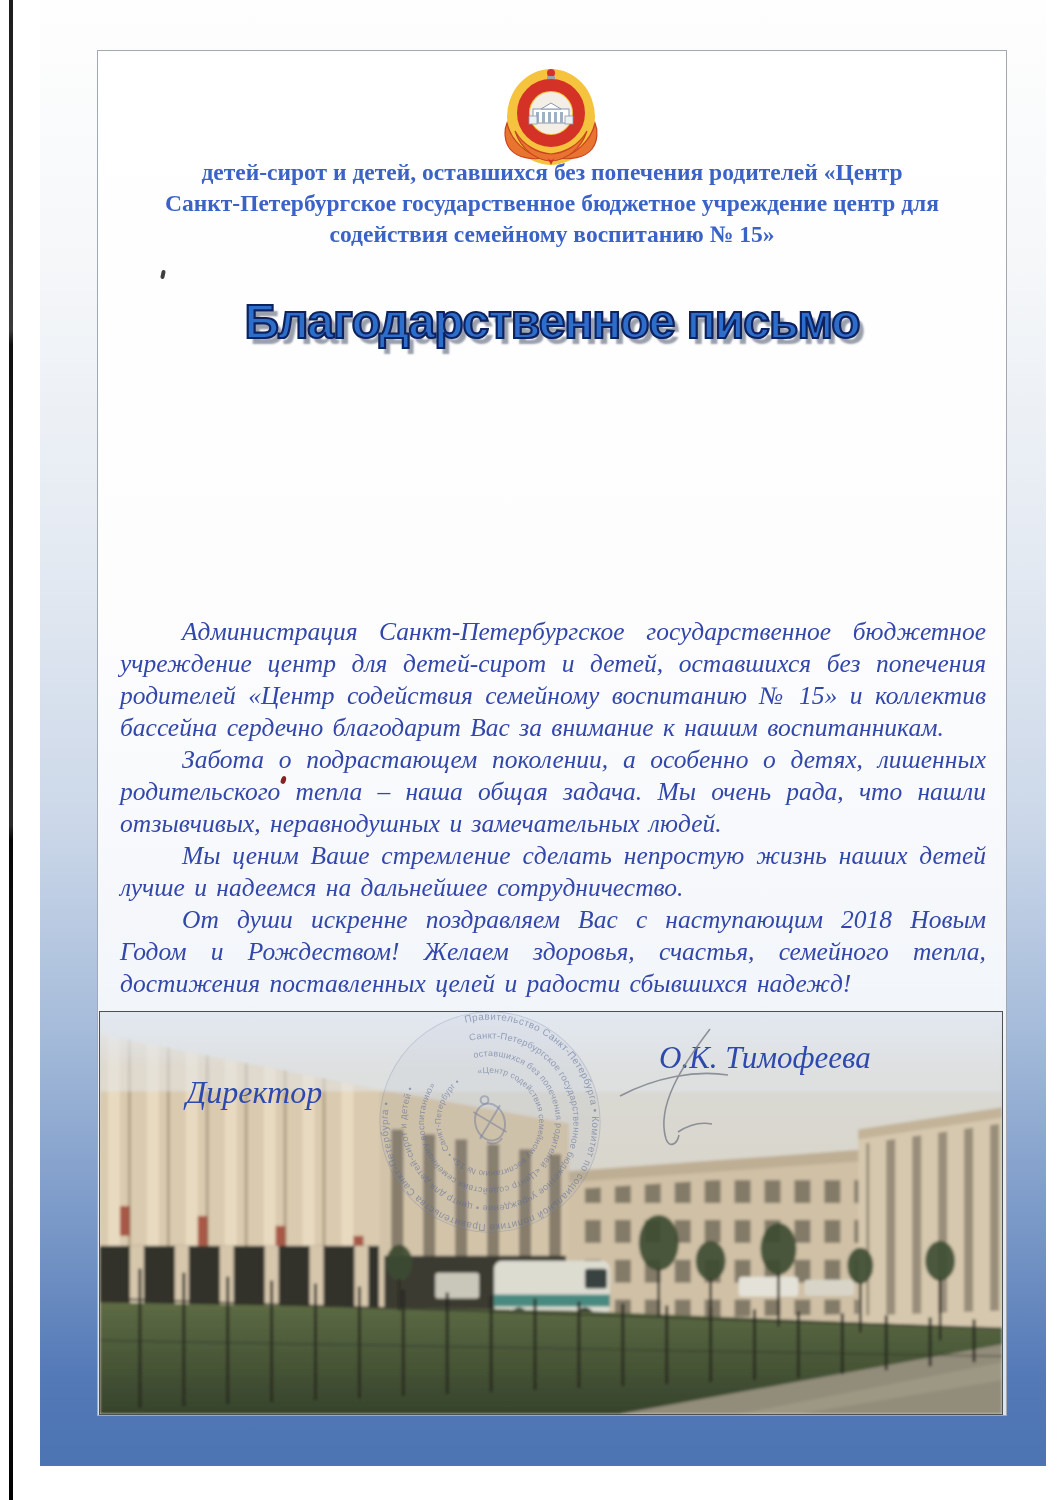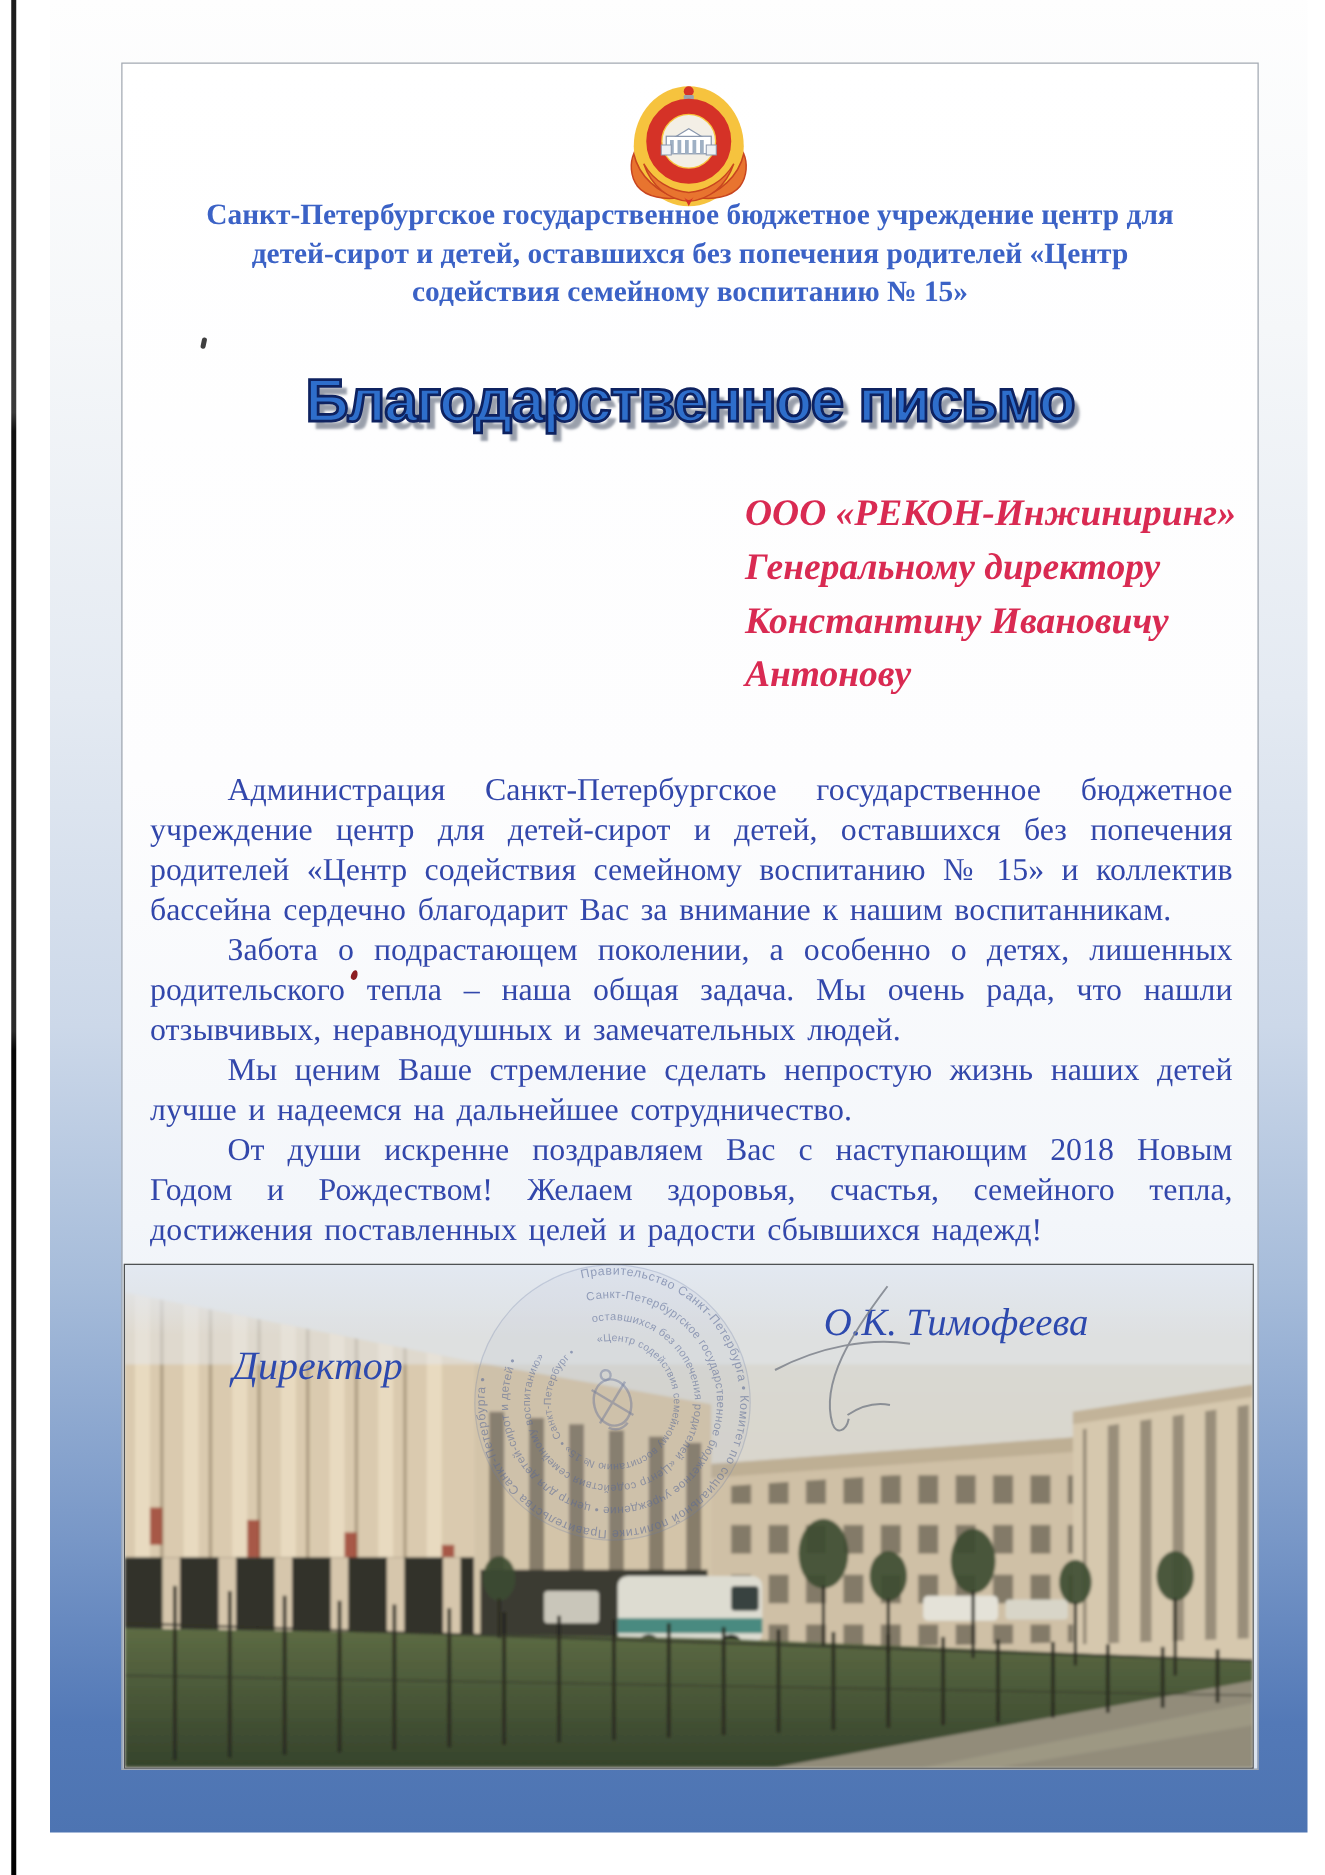--- a/index.html
+++ b/index.html
@@ -17,21 +17,21 @@
       font-family:"Liberation Serif",serif;font-weight:bold;font-size:23.5px;line-height:31px;
       color:#3b62c6;}
   .doc-title{position:absolute;left:0;top:243px;width:100%;text-align:center;
       font-family:"Liberation Sans",sans-serif;font-weight:bold;font-size:48px;letter-spacing:-1px;
       color:#2e6ecb;-webkit-text-stroke:2.2px #0e2260;
       text-shadow:5px 6px 2px rgba(128,135,150,0.8);white-space:nowrap;}
   .recipient{position:absolute;left:498px;top:338px;width:400px;
       font-family:"Liberation Serif",serif;font-style:italic;font-weight:bold;
       font-size:30px;line-height:43px;color:#d92a52;}
   .body-text{position:absolute;left:22px;top:565px;width:866px;
-      font-family:"Liberation Serif",serif;
+      font-family:"Liberation Serif",serif;font-style:italic;
       font-size:25.5px;line-height:32px;color:#3247ab;text-align:justify;}
   .body-text p{margin:0;text-indent:62px;word-spacing:3px;}
   .photo{position:absolute;left:1px;top:960px;width:904px;height:404px;
       border:1px solid #4e5154;box-sizing:border-box;background:#d6d4cc;}
   .photo svg.scene{position:absolute;left:0;top:0;width:100%;height:100%;}
   .photo-fade{position:absolute;left:0;top:0;width:100%;height:56px;
       background:linear-gradient(180deg,rgba(227,233,242,0.95),rgba(227,233,242,0));}
   .sig-role{position:absolute;left:86px;top:62px;font-family:"Liberation Serif",serif;
       font-style:italic;font-size:32px;color:#2d49ae;}
   .sig-name{position:absolute;left:559px;top:28px;font-family:"Liberation Serif",serif;
@@ -77,33 +77,27 @@
         </g>
         <g fill="#e8742f" stroke="#c8451f" stroke-width="1.2">
           <path d="M14,62 C18,80 34,94 50,97 C40,99 24,97 17,88 C11,80 11,69 14,62 Z"></path>
           <path d="M102,62 C98,80 82,94 66,97 C76,99 92,97 99,88 C105,80 105,69 102,62 Z"></path>
           <path d="M22,70 C30,84 44,92 58,93 C72,92 86,84 94,70 C88,88 74,99 58,100 C42,99 28,88 22,70 Z"></path>
         </g>
         <path d="M54,96 C56,100 60,100 62,96 L58,104 Z" fill="#d53227"></path>
       </svg>
 
       <div class="org-header">
+        <div>детей-сирот и детей, оставшихся без попечения родителей «Центр</div>
         <div>Санкт-Петербургское государственное бюджетное учреждение центр для</div>
-        <div>детей-сирот и детей, оставшихся без попечения родителей «Центр</div>
         <div>содействия семейному воспитанию № 15»</div>
       </div>
 
       <div class="doc-title">Благодарственное письмо</div>
 
-      <div class="recipient">
-        <div>ООО «РЕКОН-Инжиниринг»</div>
-        <div>Генеральному директору</div>
-        <div>Константину Ивановичу</div>
-        <div>Антонову</div>
-      </div>
 
       <div class="body-text">
         <p>Администрация Санкт-Петербургское государственное бюджетное учреждение центр для детей-сирот и детей, оставшихся без попечения родителей «Центр содействия семейному воспитанию № 15» и коллектив бассейна  сердечно благодарит Вас за внимание к нашим воспитанникам.</p>
         <p>Забота о подрастающем поколении, а особенно о детях, лишенных родительского тепла – наша общая задача. Мы очень рада, что нашли отзывчивых, неравнодушных и замечательных  людей.</p>
         <p>Мы ценим Ваше стремление сделать непростую жизнь наших детей лучше и надеемся на дальнейшее сотрудничество.</p>
         <p>От души искренне поздравляем Вас с наступающим 2018 Новым Годом и Рождеством! Желаем  здоровья, счастья, семейного тепла, достижения поставленных целей и радости сбывшихся надежд!</p>
       </div>
 
       <div class="photo">
         <svg class="scene" viewBox="0 0 904 404" preserveAspectRatio="none">

